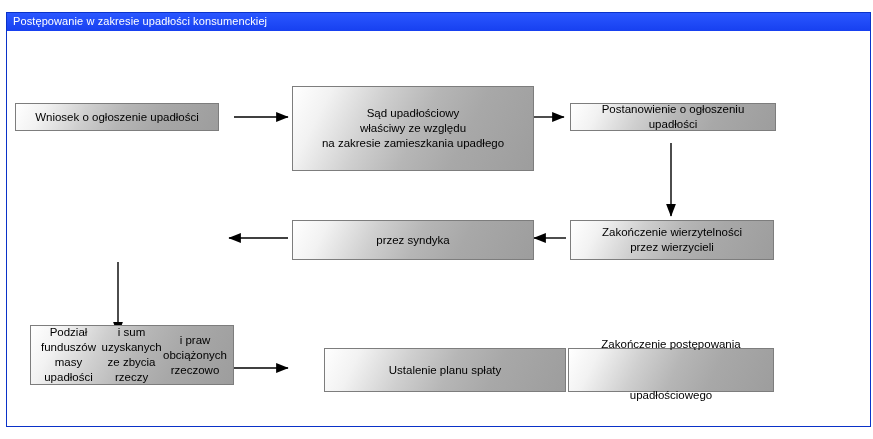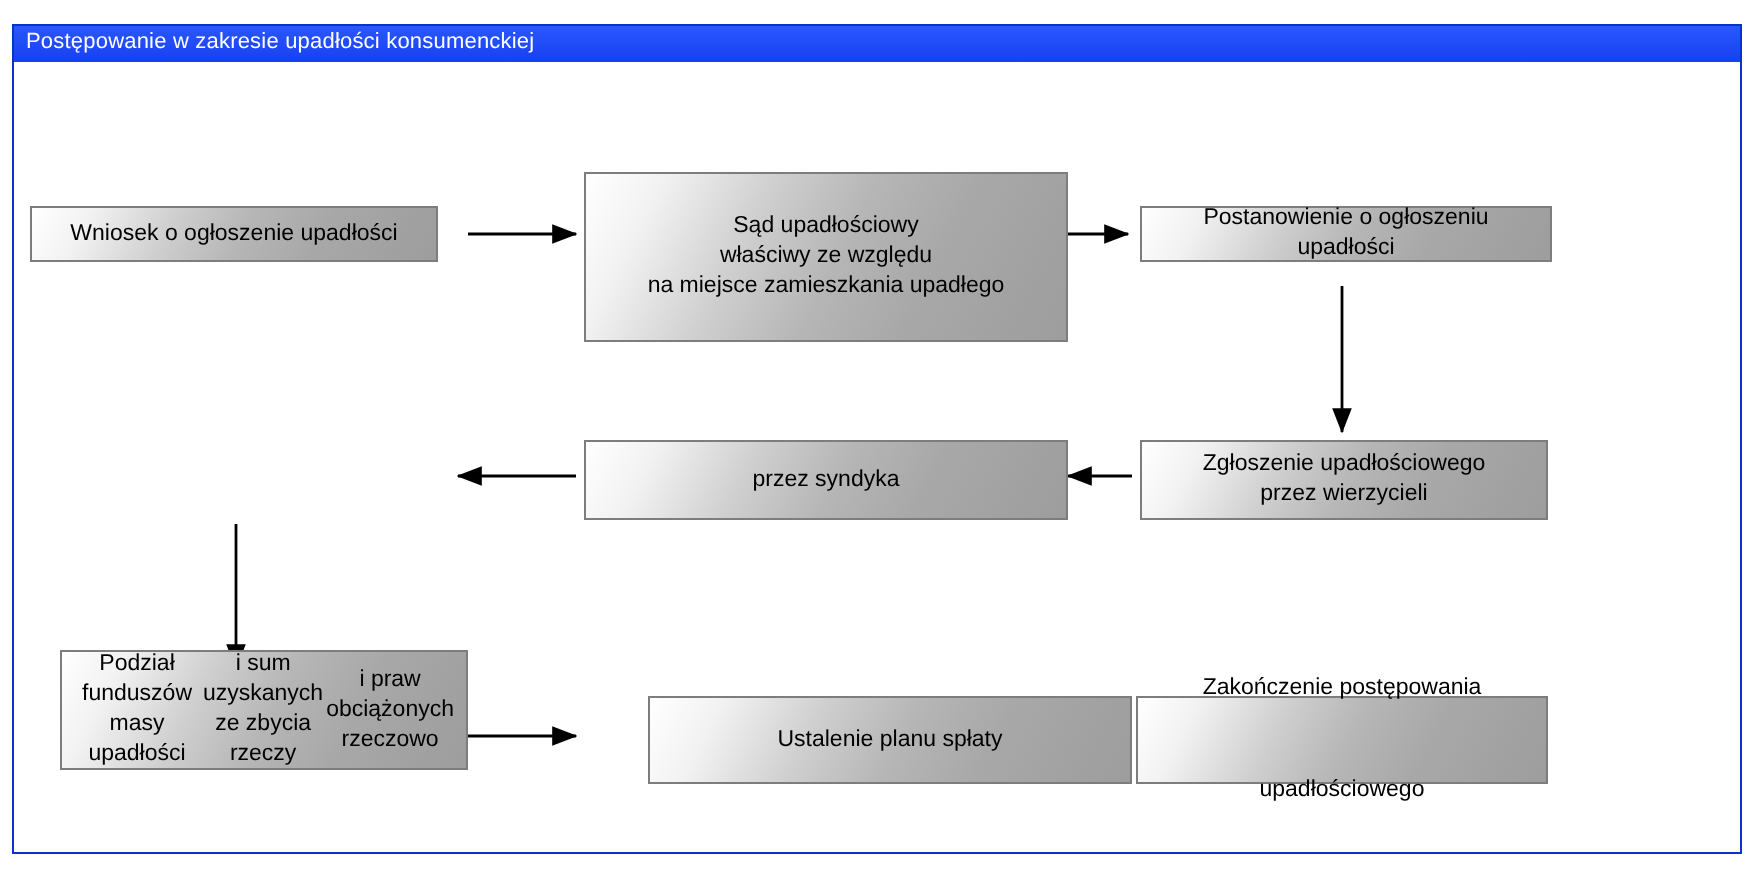--- a/index.html
+++ b/index.html
@@ -115,29 +115,29 @@
         <line x1="527" y1="337" x2="557" y2="337" stroke="#000000" stroke-width="1.4" marker-end="url(#ah)"></line>
       </svg>
 
       <div class="node" style="left:8px; top:72px; width:204px; height:28px;">
         <span>Wniosek o ogłoszenie upadłości</span>
       </div>
 
       <div class="node" style="left:285px; top:55px; width:242px; height:85px; flex-direction:column;">
         <span>Sąd upadłościowy</span>
         <span>właściwy ze względu</span>
-        <span>na miejsce zamieszkania upadłego</span>
+        <span>na zakresie zamieszkania upadłego</span>
       </div>
 
       <div class="node" style="left:563px; top:72px; width:206px; height:28px;">
         <span>Postanowienie o ogłoszeniu upadłości</span>
       </div>
 
       <div class="node" style="left:563px; top:189px; width:204px; height:40px; flex-direction:column;">
-        <span>Zgłoszenie upadłościowego</span>
+        <span>Zakończenie wierzytelności</span>
         <span>przez wierzycieli</span>
       </div>
 
       <div class="node" style="left:285px; top:189px; width:242px; height:40px; flex-direction:column;">
         <span>przez syndyka</span>
       </div>
 
 
       <div class="node" style="left:23px; top:294px; width:204px; height:60px; flex-direction:row;">
         <span>Podział funduszów masy upadłości</span>

